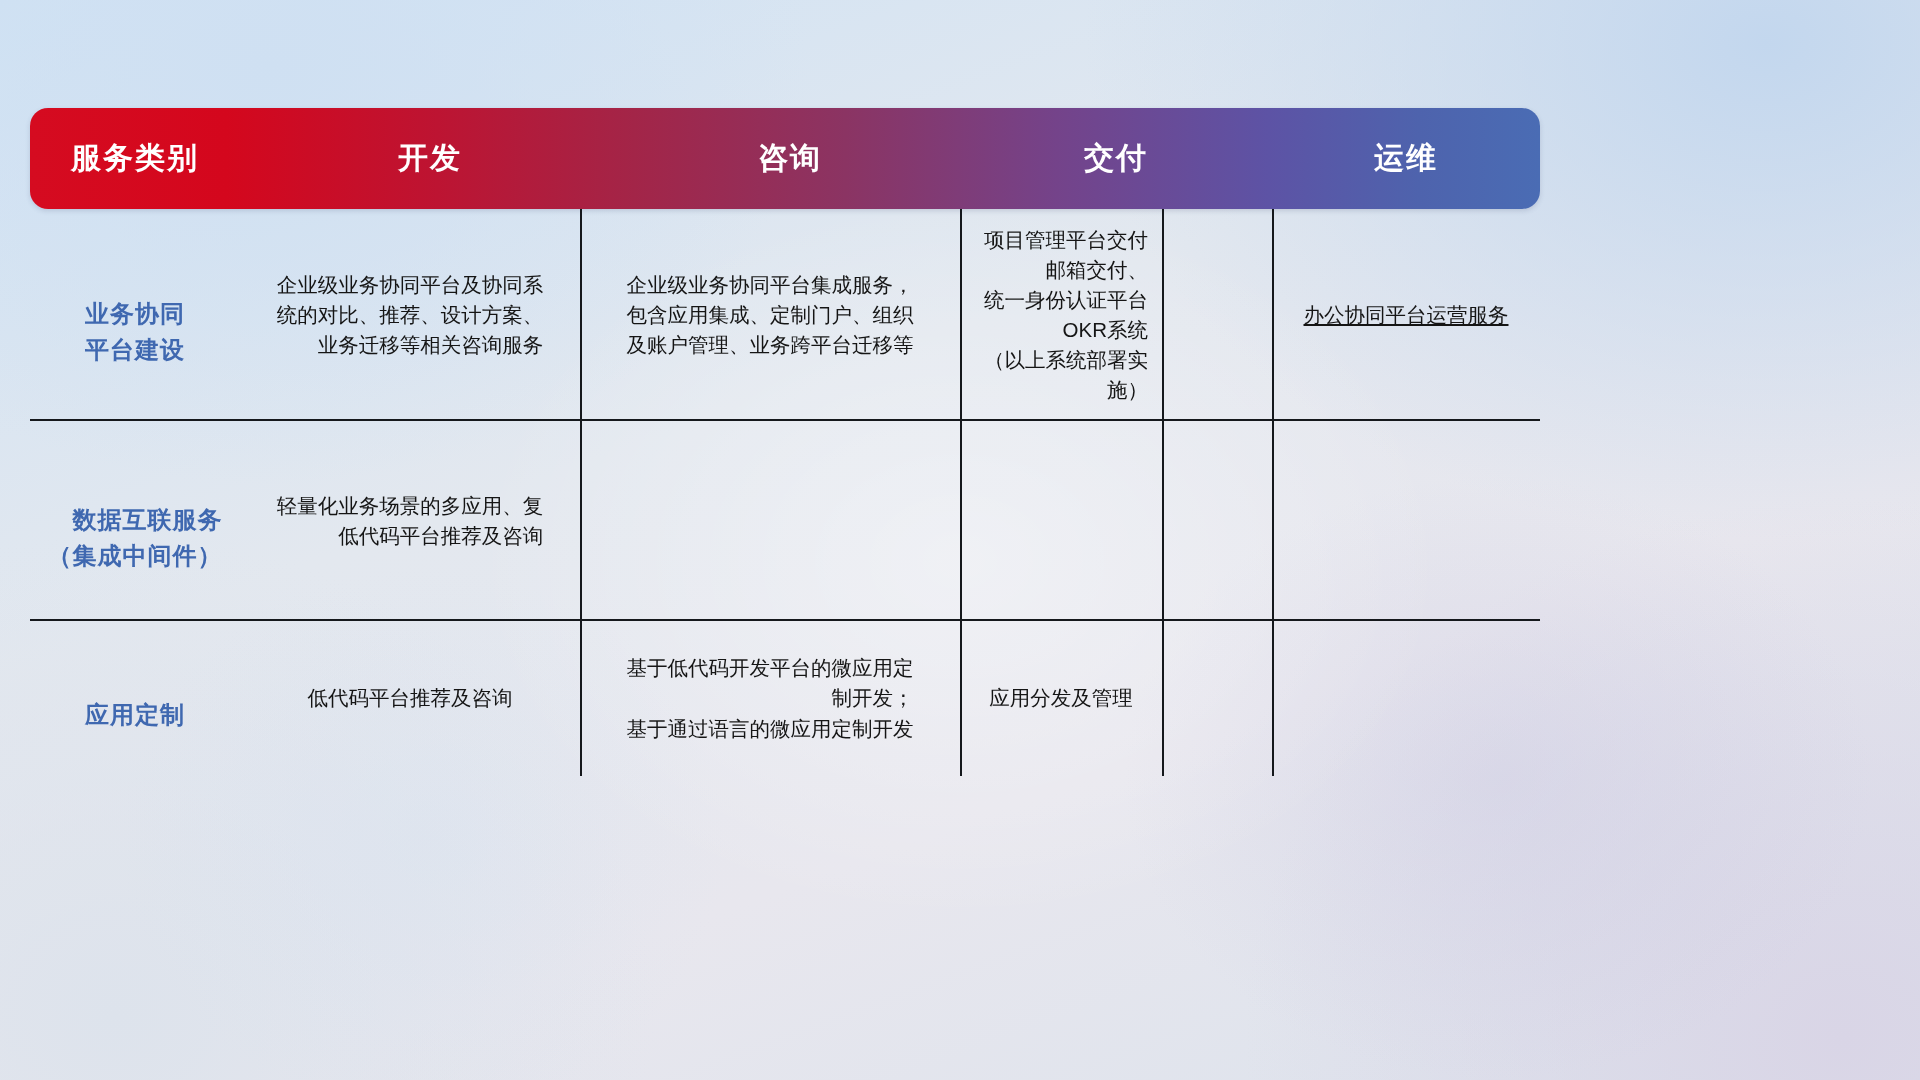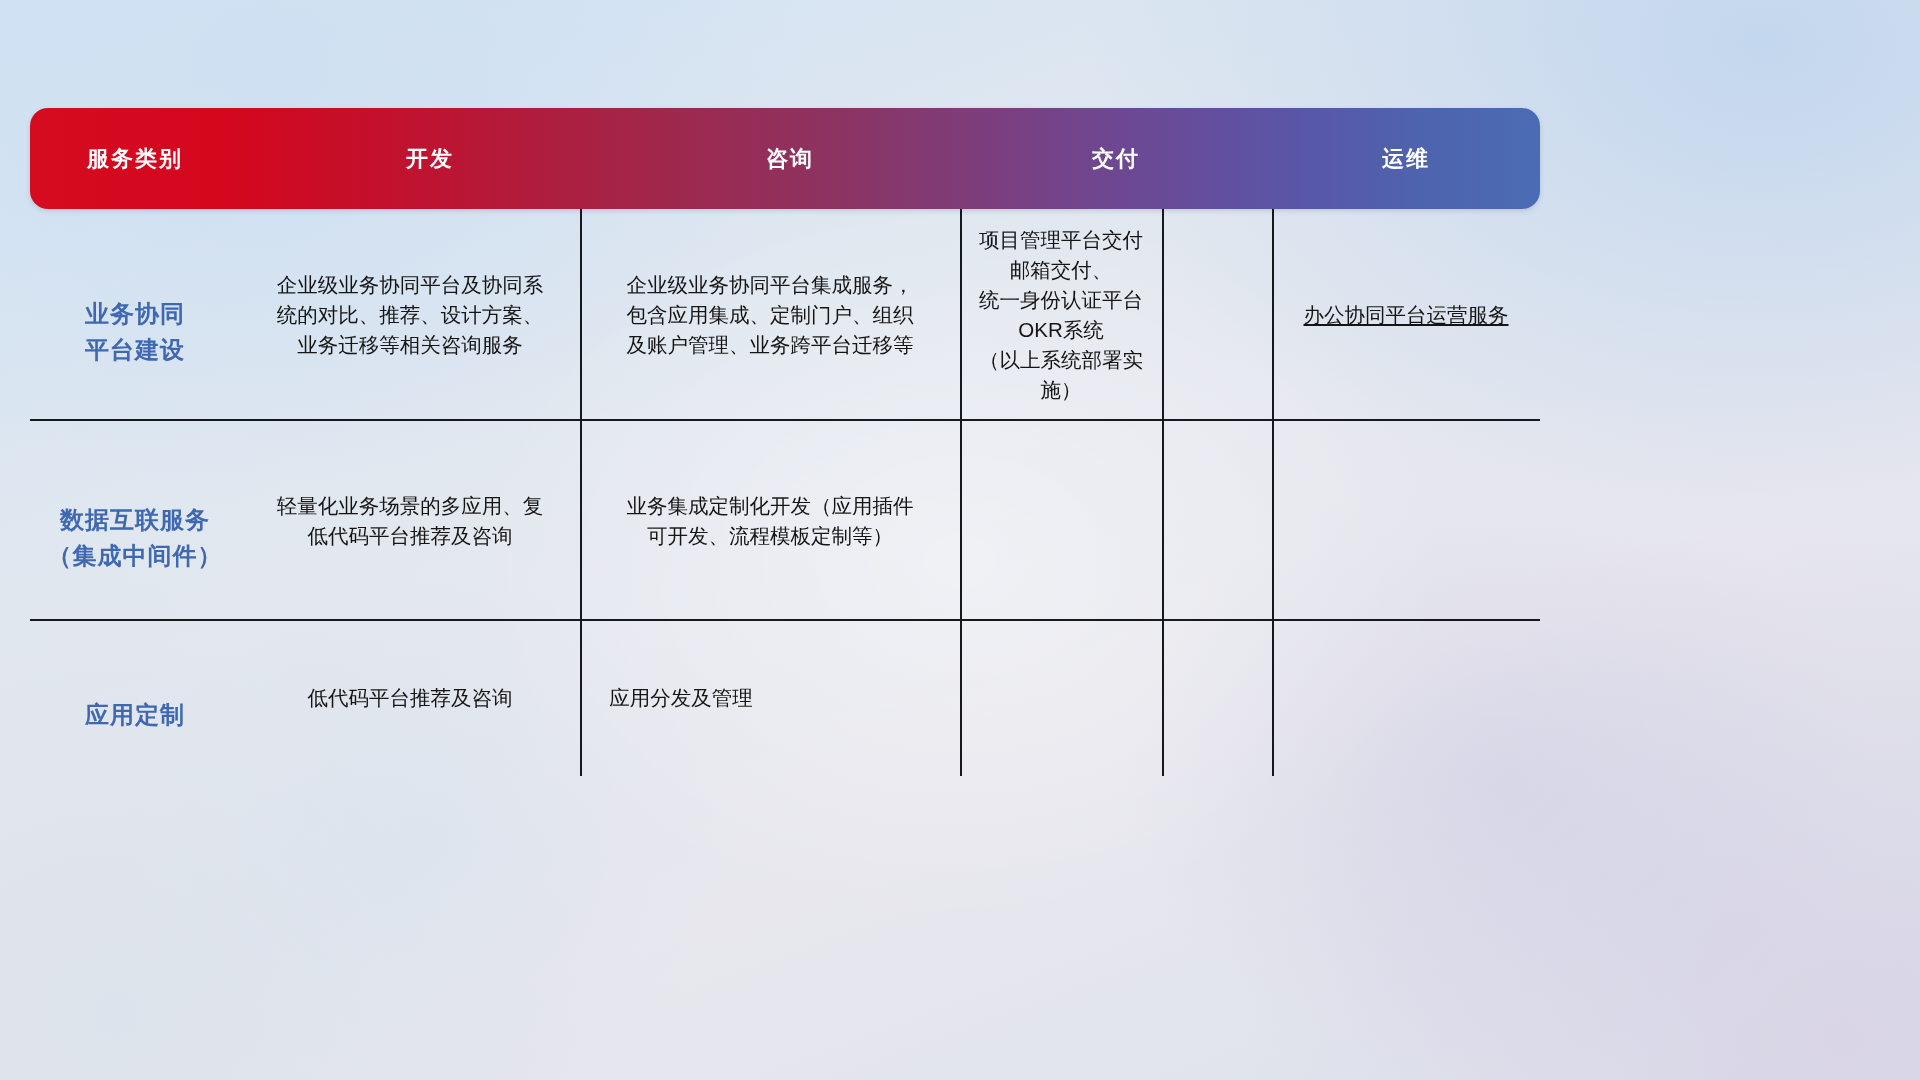--- a/index.html
+++ b/index.html
@@ -41,21 +41,21 @@
     border-radius:18px;
     background:linear-gradient(90deg,
        #d50b20 0%, #d4071d 13%, #bd1432 27%, #a32548 40%,
        #8b3463 54%, #74438a 68%, #5d53a5 82%, #4e63ad 92%, #4a6cb4 100%);
     display:flex;
     align-items:center;
     box-shadow:0 2px 5px rgba(60,70,110,.18);
   }
   #table-header .hcell{
     color:#ffffff;
-    font-size:22px;
+    font-size:30px;
     font-weight:bold;
     letter-spacing:2px;
     text-align:center;
     white-space:nowrap;
   }
 
   
   #table-body{
     position:relative;
     height:567px;
@@ -70,21 +70,21 @@
 
   .tcell{
     position:relative;
     display:flex;
     align-items:center;
     justify-content:center;
     padding:5px 14px;
     color:#151515;
     font-size:20.5px;
     line-height:1.47;
-    text-align:center;
+    text-align:right;
     white-space:pre-line;
   }
   .tcell.label{
     color:#3f68b0;
     font-weight:bold;
     font-size:24px;
     line-height:1.5;
     letter-spacing:1px;
     margin-top:33px;
   }
@@ -152,30 +152,31 @@
       <div class="tcell c4"></div>
       <div class="tcell c5">办公协同平台运营服务</div>
       <div class="hline" style="bottom:0;"></div>
     </div>
 
     <div class="trow r2">
       <div class="tcell label c0">数据互联服务
 （集成中间件）</div>
       <div class="tcell c1">轻量化业务场景的多应用、复
 低代码平台推荐及咨询</div>
-      <div class="tcell c2">业务集成定制化开发（应用插件
-可开发、流程模板定制等）</div>
       <div class="tcell c3"></div>
       <div class="tcell c4"></div>
       <div class="tcell c5"></div>
       <div class="hline" style="bottom:0;"></div>
     </div>
 
     <div class="trow r3">
       <div class="tcell label c0">应用定制</div>
       <div class="tcell c1">低代码平台推荐及咨询</div>
+      <div class="tcell c2">基于低代码开发平台的微应用定
+制开发；
+基于通过语言的微应用定制开发</div>
       <div class="tcell c3">应用分发及管理</div>
       <div class="tcell c4"></div>
       <div class="tcell c5"></div>
     </div>
 
   </div>
 </div>
 
 </body></html>

